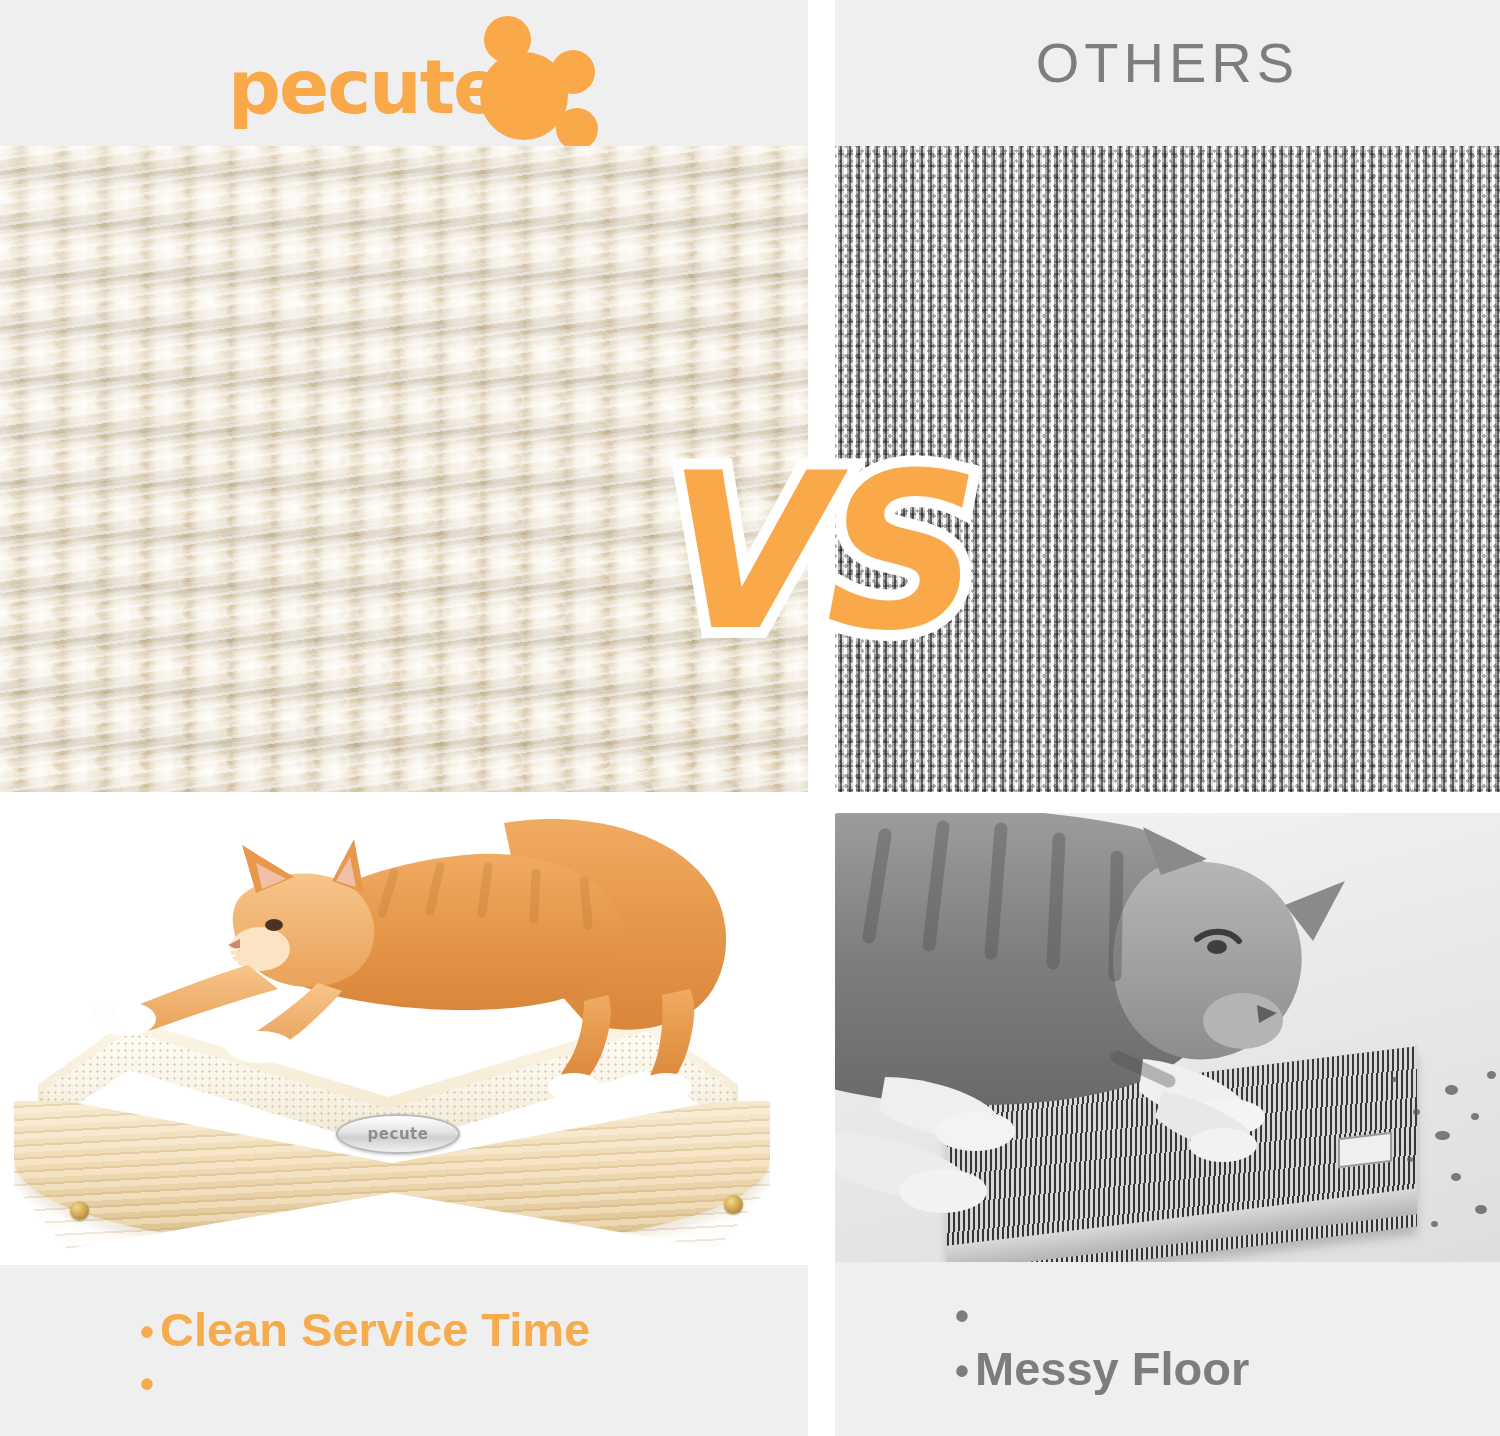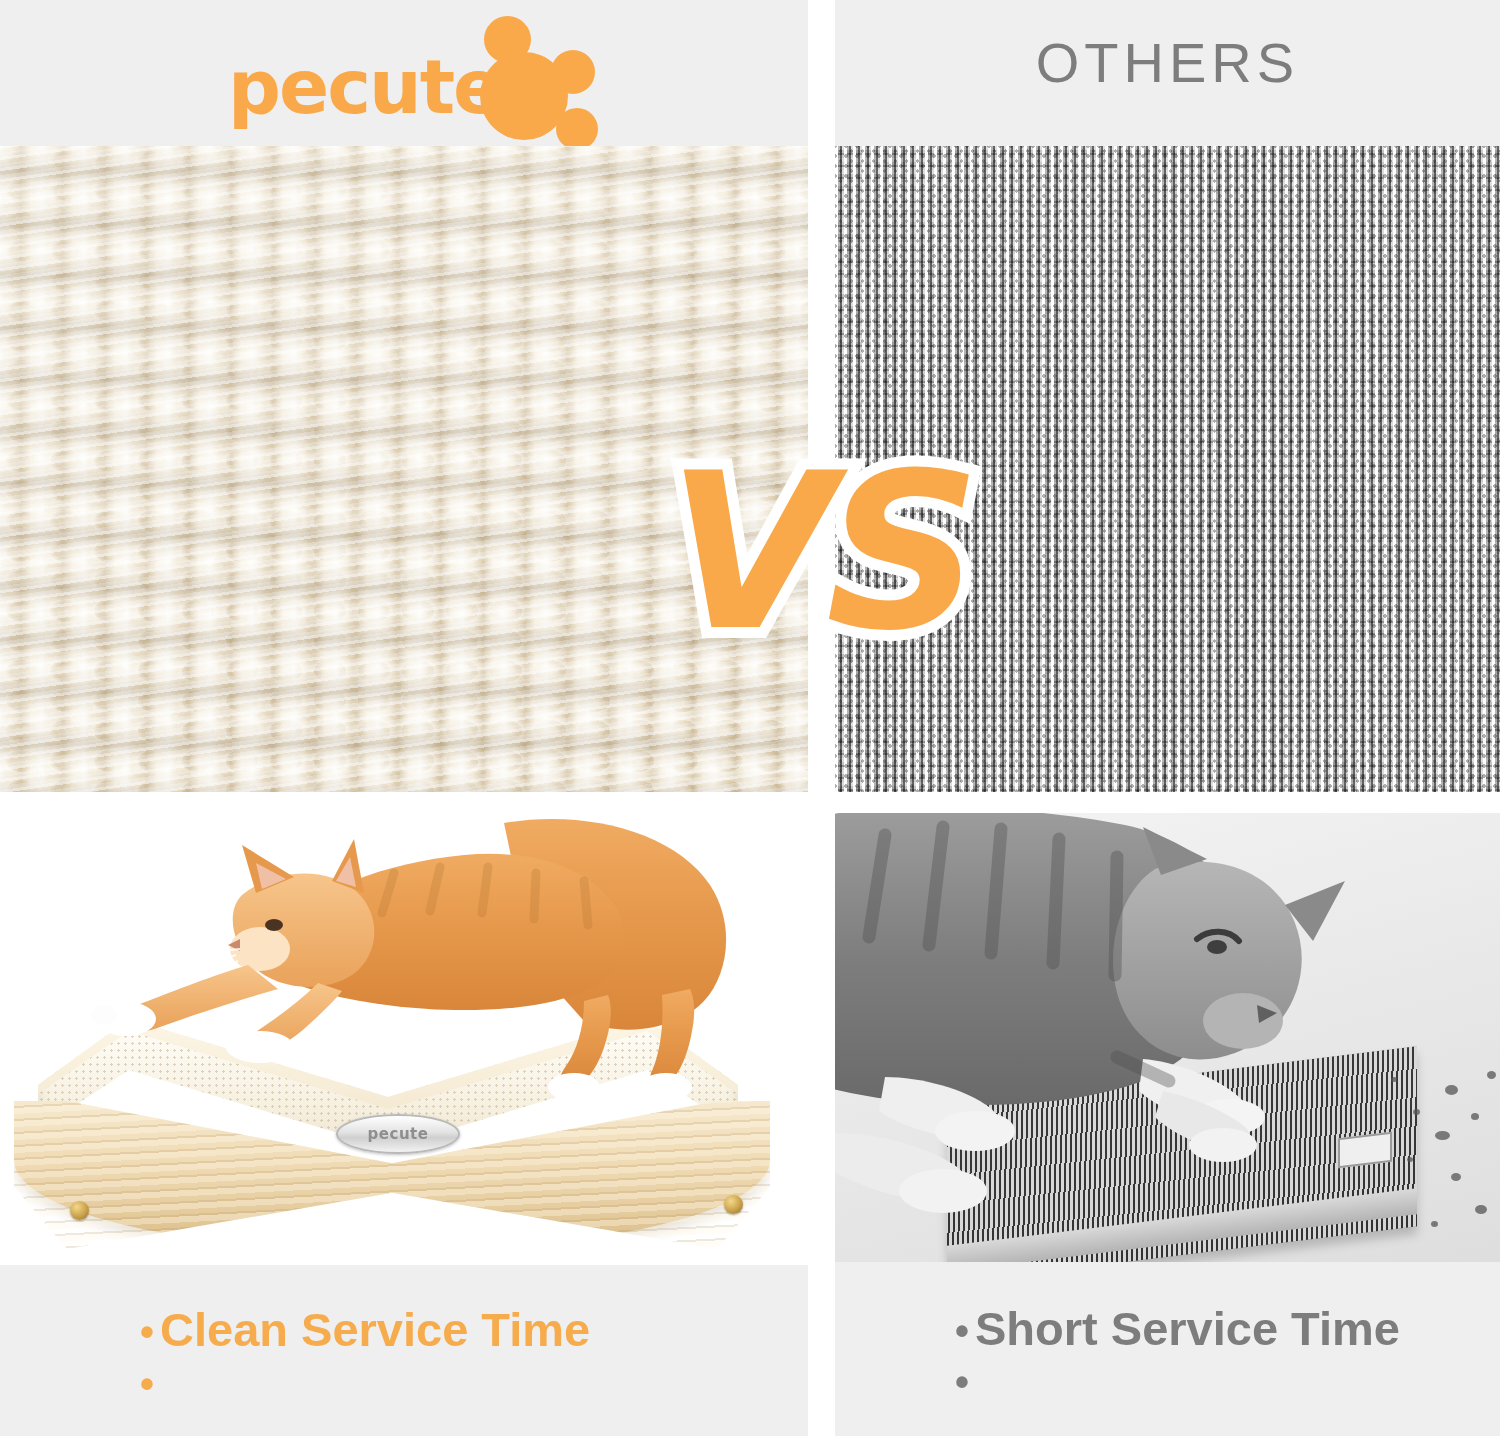--- a/index.html
+++ b/index.html
@@ -478,21 +478,21 @@
       <div class="bullet">
         <span class="dot">•</span>
       </div>
     </div>
   </div>
 
   <div class="caption cap-right">
     <div class="bullet-list">
       <div class="bullet">
         <span class="dot">•</span>
-        <span>Short Service Time</span>
       </div>
       <div class="bullet">
         <span class="dot">•</span>
+        <span>Messy Floor</span>
       </div>
     </div>
   </div>
 
 </div>
 
 </body></html>

